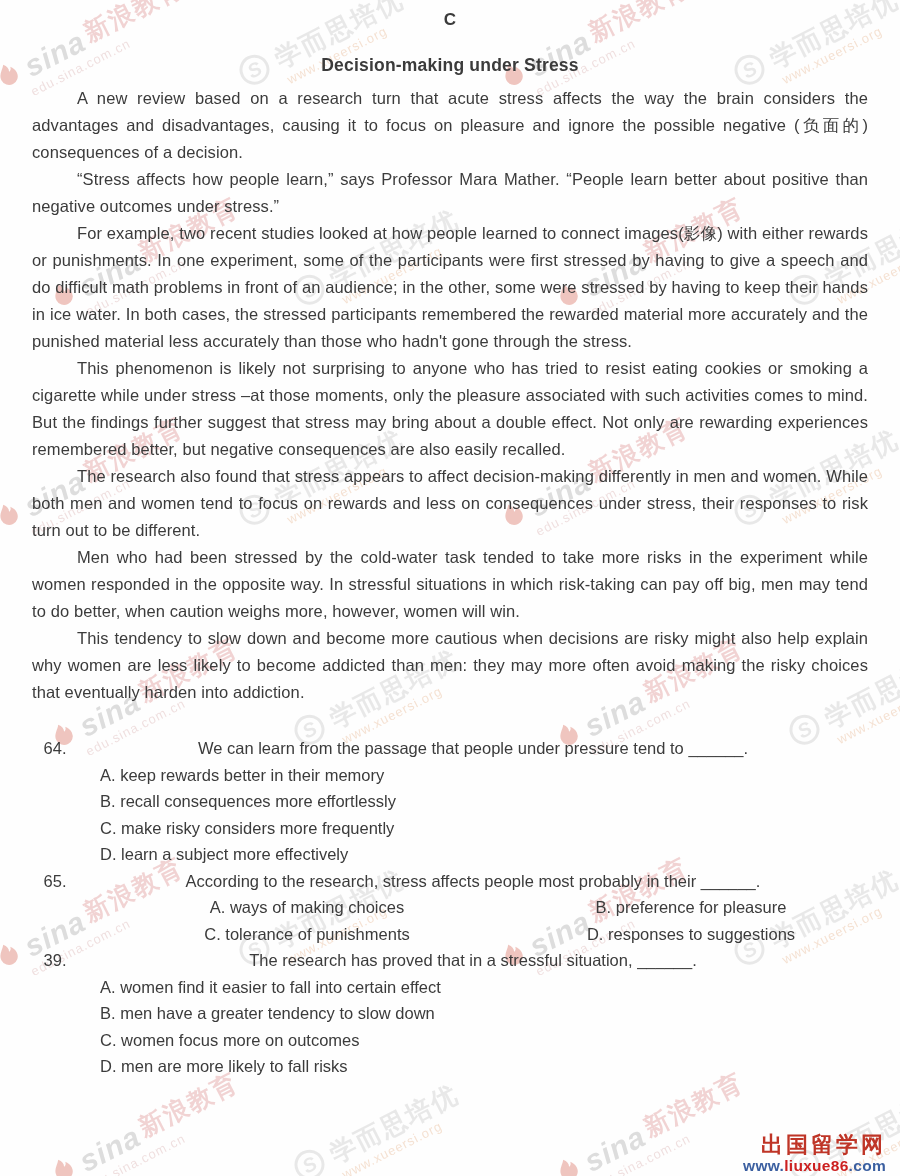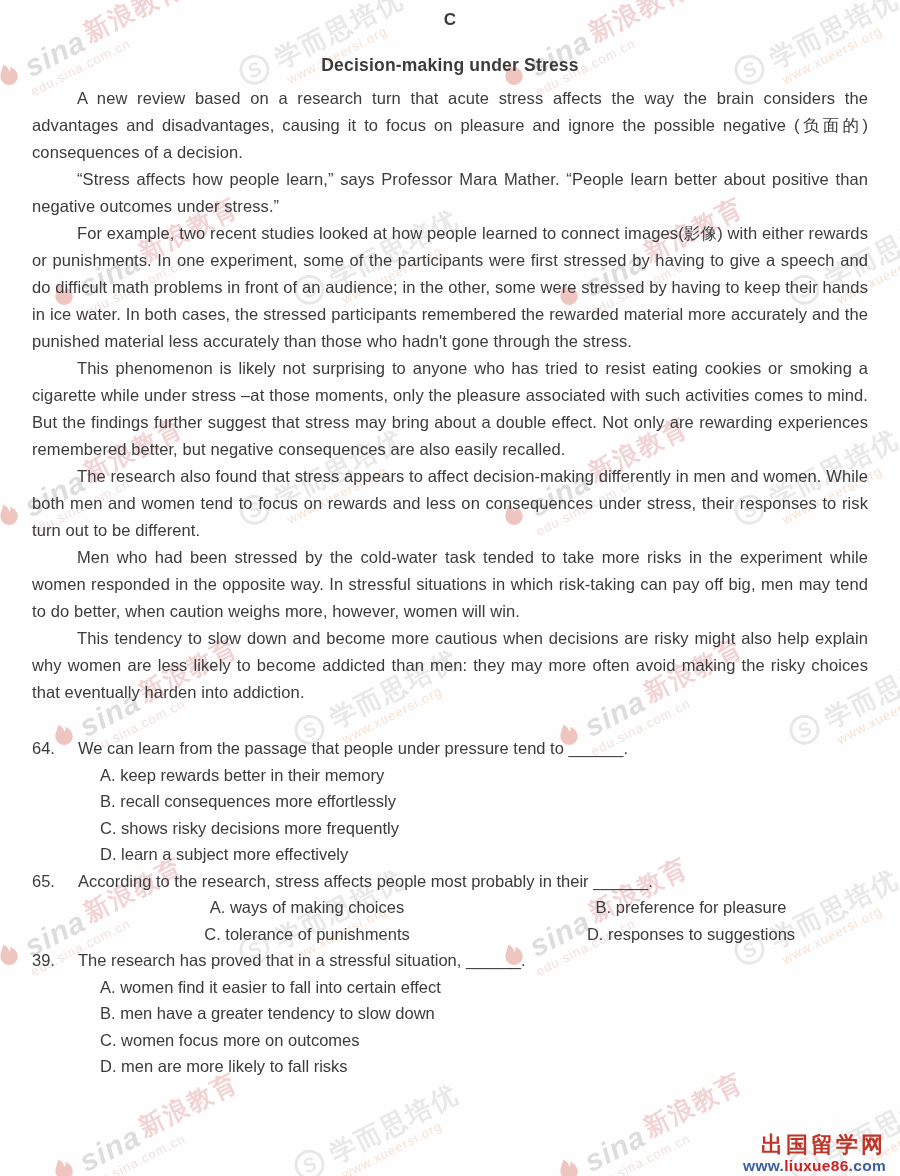--- a/index.html
+++ b/index.html
@@ -75,21 +75,21 @@
   }
   .para {
     font-size: 16.5px;
     line-height: 27px;
     text-align: justify;
     text-indent: 45px;
     letter-spacing: 0.1px;
   }
   .questions { margin-top: 29px; }
   .question { font-size: 16.5px; line-height: 26.5px; }
-  .q-stem { display: flex; }
+  .q-stem { display: flex; text-align: center; }
   .q-num { flex: 0 0 46px; }
   .q-text { flex: 1; }
   .q-options { margin-left: 68px; }
   .q-options.two-col {
     display: grid;
     grid-template-columns: 414px 1fr;
     text-align: center;
   }
   .opt { display: block; }
 
@@ -338,21 +338,21 @@
     </div>
   <div class="questions" id="questions">
       <div class="question">
         <div class="q-stem">
           <span class="q-num">64.</span>
           <span class="q-text">We can learn from the passage that people under pressure tend to ______.</span>
         </div>
         <div class="q-options single">
           <div class="opt">A. keep rewards better in their memory</div>
           <div class="opt">B. recall consequences more effortlessly</div>
-          <div class="opt">C. shows risky decisions more frequently</div>
+          <div class="opt">C. make risky considers more frequently</div>
           <div class="opt">D. learn a subject more effectively</div>
         </div>
       </div>
       <div class="question">
         <div class="q-stem">
           <span class="q-num">65.</span>
           <span class="q-text">According to the research, stress affects people most probably in their ______.</span>
         </div>
         <div class="q-options two-col">
           <div class="opt">A. ways of making choices</div>

